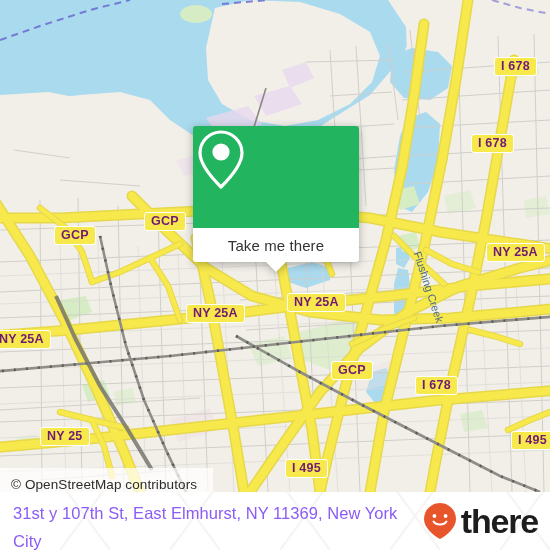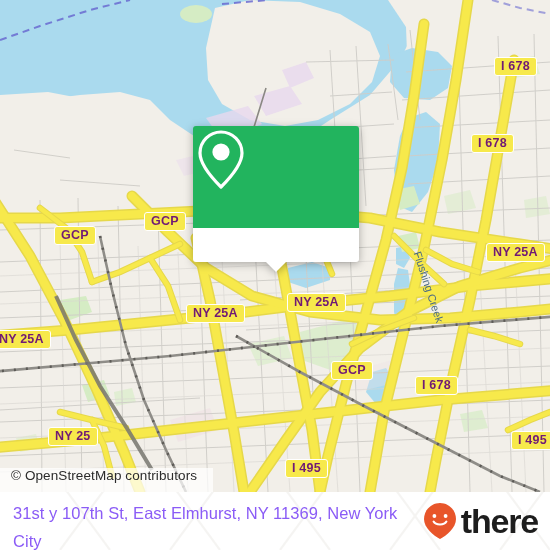--- a/index.html
+++ b/index.html
@@ -14,21 +14,21 @@
   .map{
     position:absolute;left:0;top:0;width:550px;height:492px;
     background:#aadaee;overflow:hidden;
   }
   .map svg{position:absolute;left:0;top:0;}
 
   
   .attrib{
     position:absolute;left:0;bottom:0;height:24px;width:213px;
     background:rgba(255,255,255,0.72);
-    display:flex;align-items:flex-start;
+    display:flex;align-items:flex-end;
     padding-left:11px;box-sizing:border-box;
     z-index:40;
   }
   .attrib span{font-size:13.5px;color:#2b2b2b;letter-spacing:.1px;white-space:nowrap;}
 
   
   .shield{
     position:absolute;z-index:25;
     background:#f7e94b;
     border:1.6px solid #ffffff;
@@ -320,32 +320,33 @@
     <div class="shield" style="left:494px;top:57px;">I 678</div>
     <div class="shield" style="left:471px;top:134px;">I 678</div>
     <div class="shield" style="left:486px;top:243px;">NY 25A</div>
     <div class="shield" style="left:144px;top:212px;">GCP</div>
     <div class="shield" style="left:54px;top:226px;">GCP</div>
     <div class="shield" style="left:287px;top:293px;">NY 25A</div>
     <div class="shield" style="left:186px;top:304px;">NY 25A</div>
     <div class="shield" style="left:-8px;top:330px;">NY 25A</div>
     <div class="shield" style="left:331px;top:361px;">GCP</div>
     <div class="shield" style="left:415px;top:376px;">I 678</div>
-    <div class="shield" style="left:48px;top:427px;">NY 25</div>
+    <div class="shield" style="left:40px;top:427px;">NY 25</div>
     <div class="shield" style="left:511px;top:431px;">I 495</div>
     <div class="shield" style="left:285px;top:459px;">I 495</div>
 
     <div class="popup">
       <div class="popup-head">
         <svg width="56" height="66" viewBox="0 0 56 66">
           <path d="M28 6 C16.4 6 7 15.4 7 27 C7 39.5 20 53 28 61 C36 53 49 39.5 49 27 C49 15.4 39.6 6 28 6 Z" fill="none" stroke="#ffffff" stroke-width="3.2" stroke-linejoin="round"></path>
           <circle cx="28" cy="26" r="8.6" fill="#ffffff"></circle>
         </svg>
       </div>
       <div class="popup-foot">
+        <span>Take me there</span>
         <div class="popup-tail"></div>
       </div>
     </div>
 
     <div class="attrib">
       <span>© OpenStreetMap contributors</span>
     </div>
   </div>
 
   <div class="footer">

